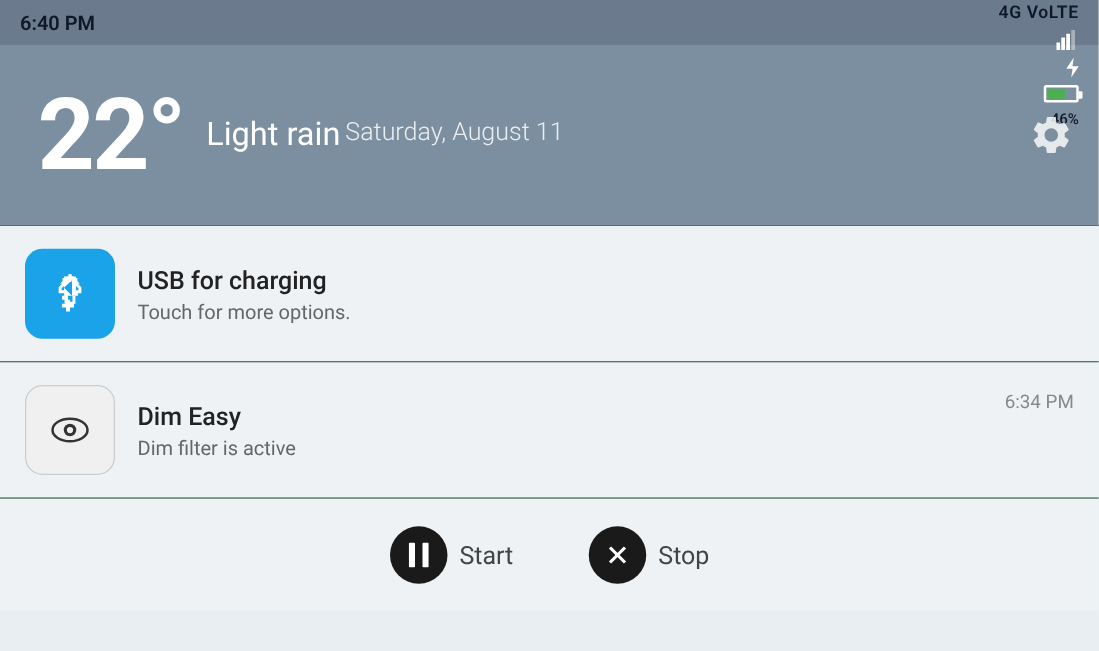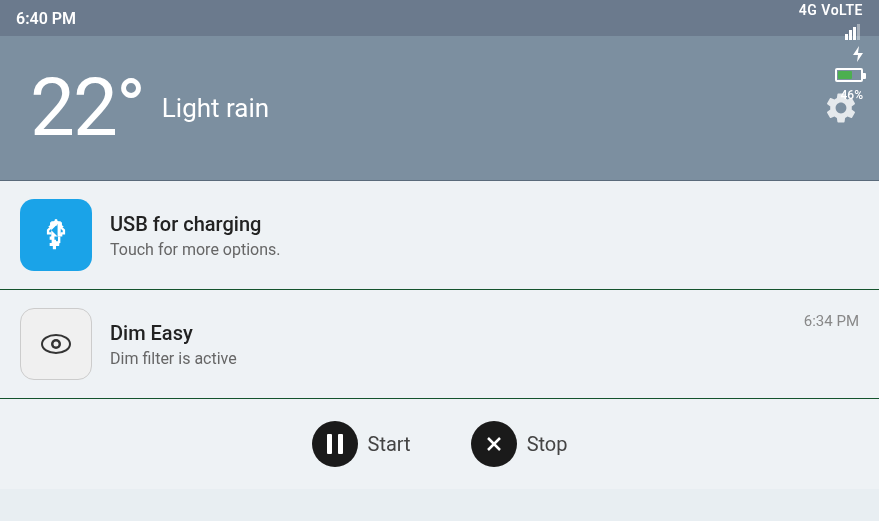--- a/index.html
+++ b/index.html
@@ -7,21 +7,21 @@
       width: 879px;
       height: 521px;
       font-family: 'Roboto', Arial, sans-serif;
       background: #e8eef2;
       overflow: hidden;
     }
 
     
     .status-bar {
       background: #6b7a8d;
-      color: #ffffff;
+      color: #0f172a;
       height: 36px;
       display: flex;
       align-items: center;
       justify-content: space-between;
       padding: 0 16px;
       font-size: 15px;
       font-weight: 500;
     }
     .status-bar-left {
       font-size: 16px;
@@ -73,21 +73,21 @@
       border-bottom: 1px solid #5a6a7a;
     }
     .weather-left {
       display: flex;
       align-items: center;
       gap: 18px;
     }
     .temperature {
       font-size: 80px;
       color: white;
-      font-weight: 400;
+      font-weight: 700;
       line-height: 1;
       letter-spacing: -2px;
     }
     .weather-info {
       display: flex;
       flex-direction: row;
       gap: 4px;
     }
     .weather-condition {
       font-size: 26px;
@@ -224,20 +224,21 @@
     </div>
     <span style="font-size:12px;">46%</span>
   </div>
 </div>
 
 <div class="weather-section">
   <div class="weather-left">
     <span class="temperature">22°</span>
     <div class="weather-info">
       <span class="weather-condition">Light rain</span>
+      <span class="weather-date">Saturday, August 11</span>
     </div>
   </div>
   <svg class="settings-gear" viewBox="0 0 24 24" fill="currentColor">
     <path d="M19.14 12.94c.04-.3.06-.61.06-.94 0-.32-.02-.64-.07-.94l2.03-1.58c.18-.14.23-.41.12-.61l-1.92-3.32c-.12-.22-.37-.29-.59-.22l-2.39.96c-.5-.38-1.03-.7-1.62-.94l-.36-2.54c-.04-.24-.24-.41-.48-.41h-3.84c-.24 0-.43.17-.47.41l-.36 2.54c-.59.24-1.13.57-1.62.94l-2.39-.96c-.22-.08-.47 0-.59.22L2.74 8.87c-.12.21-.08.47.12.61l2.03 1.58c-.05.3-.09.63-.09.94s.02.64.07.94l-2.03 1.58c-.18.14-.23.41-.12.61l1.92 3.32c.12.22.37.29.59.22l2.39-.96c.5.38 1.03.7 1.62.94l.36 2.54c.05.24.24.41.48.41h3.84c.24 0 .44-.17.47-.41l.36-2.54c.59-.24 1.13-.56 1.62-.94l2.39.96c.22.08.47 0 .59-.22l1.92-3.32c.12-.22.07-.47-.12-.61l-2.01-1.58zM12 15.6c-1.98 0-3.6-1.62-3.6-3.6s1.62-3.6 3.6-3.6 3.6 1.62 3.6 3.6-1.62 3.6-3.6 3.6z"></path>
   </svg>
 </div>
 
 <div class="notifications">
 
   <div class="notification-item">

